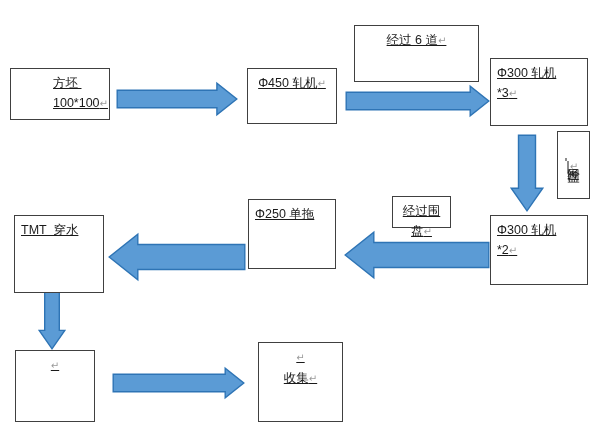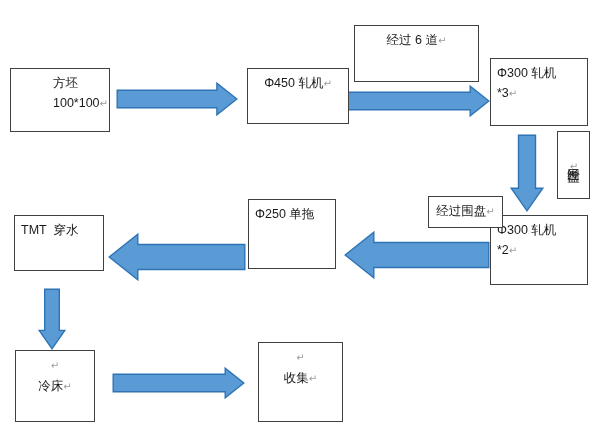--- a/index.html
+++ b/index.html
@@ -21,20 +21,21 @@
   .node {
     position: absolute;
     box-sizing: border-box;
     border: 1px solid #404040;
     background: #ffffff;
     color: #1a1a1a;
     font-size: 12.5px;
     line-height: 20px;
     padding: 4px 6px;
     white-space: pre-wrap;
+    text-decoration: underline;
   }
   .node .ln {
     display: block;
   }
   .pm {
     color: #9a9a9a;
     font-size: 10px;
     font-family: "DejaVu Sans", sans-serif;
   }
   .center {
@@ -97,24 +98,24 @@
     <div class="arrow" style="left: 38px; top: 288px; width: 28px; height: 62px;">
       <svg viewBox="0 0 28 62" preserveAspectRatio="none">
         <polygon points="6.7,1.2 21.3,1.2 21.3,42.4 26.8,42.4 14.0,60.8 1.2,42.4 6.7,42.4" fill="#5B9BD5" stroke="#2E74B5" stroke-width="1.4" stroke-linejoin="miter"></polygon>
       </svg>
     </div>
     <div class="arrow" style="left: 112px; top: 367px; width: 133px; height: 32px;">
       <svg viewBox="0 0 133 32" preserveAspectRatio="none">
         <polygon points="1.2,7.2 113.2,7.2 113.2,1.2 131.8,16.0 113.2,30.8 113.2,24.8 1.2,24.8" fill="#5B9BD5" stroke="#2E74B5" stroke-width="1.4" stroke-linejoin="miter"></polygon>
       </svg>
     </div>
-    <div class="node left" style="left: 10px; top: 68px; width: 100px; height: 64px; border-color: rgb(64, 64, 64); background: rgb(255, 255, 255); color: rgb(26, 26, 26); padding-left: 42px;"><span class="ln">方坯 100*100<span class="pm">↵</span></span></div>
-    <div class="node center" style="left: 247px; top: 68px; width: 102px; height: 56px; border-color: rgb(64, 64, 64); background: rgb(255, 255, 255); color: rgb(26, 26, 26);"><span class="ln">Φ450 轧机<span class="pm">↵</span></span></div>
+    <div class="node left" style="left: 10px; top: 68px; width: 100px; height: 52px; border-color: rgb(64, 64, 64); background: rgb(255, 255, 255); color: rgb(26, 26, 26); padding-left: 42px;"><span class="ln">方坯 100*100<span class="pm">↵</span></span></div>
+    <div class="node center" style="left: 247px; top: 68px; width: 90px; height: 56px; border-color: rgb(64, 64, 64); background: rgb(255, 255, 255); color: rgb(26, 26, 26);"><span class="ln">Φ450 轧机<span class="pm">↵</span></span></div>
     <div class="node center" style="left: 354px; top: 25px; width: 125px; height: 57px; border-color: rgb(64, 64, 64); background: rgb(255, 255, 255); color: rgb(26, 26, 26);"><span class="ln">经过 6 道<span class="pm">↵</span></span></div>
     <div class="node left" style="left: 490px; top: 58px; width: 98px; height: 68px; border-color: rgb(64, 64, 64); background: rgb(255, 255, 255); color: rgb(26, 26, 26);"><span class="ln">Φ300 轧机</span><span class="ln">*3<span class="pm">↵</span></span></div>
     <div class="node center" style="left: 557px; top: 131px; width: 33px; height: 68px; border-color: rgb(64, 64, 64); background: rgb(255, 255, 255); color: rgb(26, 26, 26); padding: 3px 2px;"><div class="vertwrap"><div class="vert">经围盘<span class="pm">↵</span></div></div></div>
     <div class="node left" style="left: 490px; top: 215px; width: 98px; height: 70px; border-color: rgb(64, 64, 64); background: rgb(255, 255, 255); color: rgb(26, 26, 26);"><span class="ln">Φ300 轧机</span><span class="ln">*2<span class="pm">↵</span></span></div>
-    <div class="node center" style="left: 392px; top: 196px; width: 75px; height: 32px; border-color: rgb(64, 64, 64); background: rgb(255, 255, 255); color: rgb(26, 26, 26); margin-left: 36px;"><span class="ln">经过围盘<span class="pm">↵</span></span></div>
+    <div class="node center" style="left: 392px; top: 196px; width: 59px; height: 32px; border-color: rgb(64, 64, 64); background: rgb(255, 255, 255); color: rgb(26, 26, 26);"><span class="ln">经过围盘<span class="pm">↵</span></span></div>
     <div class="node left" style="left: 248px; top: 199px; width: 88px; height: 70px; border-color: rgb(64, 64, 64); background: rgb(255, 255, 255); color: rgb(26, 26, 26);"><span class="ln">Φ250 单拖</span></div>
-    <div class="node left" style="left: 14px; top: 215px; width: 90px; height: 56px; border-color: rgb(64, 64, 64); background: rgb(255, 255, 255); color: rgb(26, 26, 26);"><span class="ln">TMT  穿水</span></div>
-    <div class="node center" style="left: 15px; top: 350px; width: 80px; height: 72px; border-color: rgb(64, 64, 64); background: rgb(255, 255, 255); color: rgb(26, 26, 26);"><span class="ln"><span class="pm">↵</span></span><span class="ln">冷床<span class="pm">↵</span></span></div>
+    <div class="node left" style="left: 14px; top: 215px; width: 90px; height: 78px; border-color: rgb(64, 64, 64); background: rgb(255, 255, 255); color: rgb(26, 26, 26);"><span class="ln">TMT  穿水</span></div>
+    <div class="node center" style="left: 15px; top: 350px; width: 80px; height: 72px; border-color: rgb(64, 64, 64); background: rgb(255, 255, 255); color: rgb(26, 26, 26);"><span class="ln"><span class="pm">↵</span></span></div>
     <div class="node center" style="left: 258px; top: 342px; width: 85px; height: 80px; border-color: rgb(64, 64, 64); background: rgb(255, 255, 255); color: rgb(26, 26, 26);"><span class="ln"><span class="pm">↵</span></span><span class="ln">收集<span class="pm">↵</span></span></div>
   </div>
 
 </body></html>

